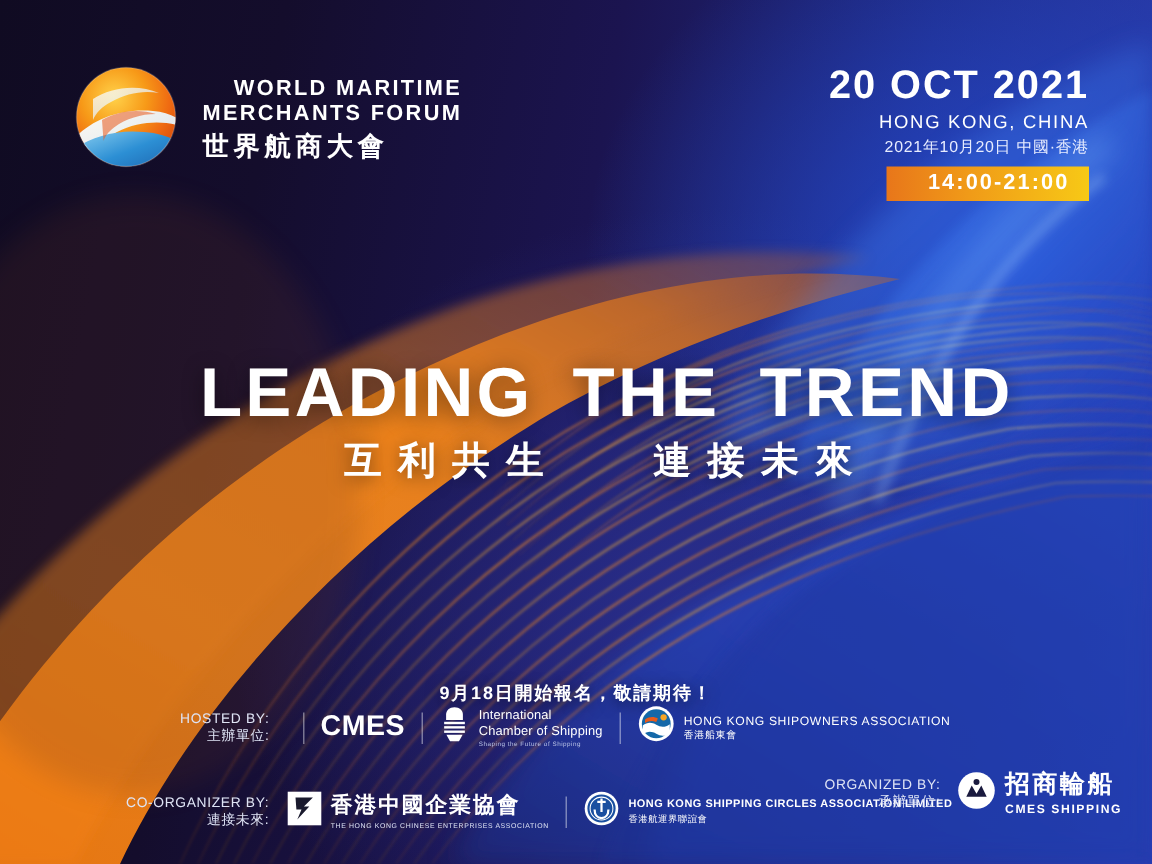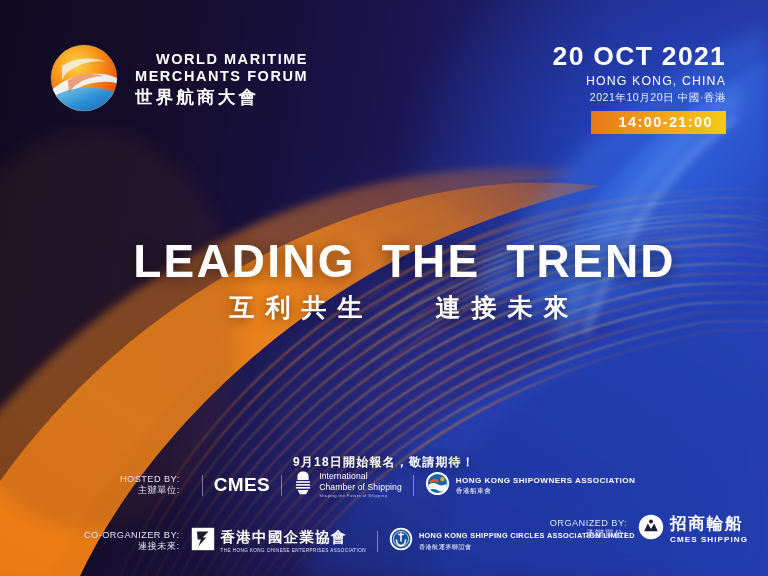--- a/index.html
+++ b/index.html
@@ -93,21 +93,21 @@
   .sp-text{line-height:1.15;}
   .sp-cn{color:#ffffff;font-weight:bold;display:block;white-space:nowrap;}
   .sp-en{color:#ffffff;display:block;white-space:nowrap;}
 
   
   .cmg .sp-cn{font-size:16px;letter-spacing:1.6px;}
   .cmg .sp-en{font-size:6.4px;letter-spacing:1.25px;margin-top:2px;}
   .bimco .sp-cn{font-size:19px;letter-spacing:.4px;}
   .ics .sp-en{font-size:8.6px;letter-spacing:.1px;line-height:10.5px;}
   .ics .sp-sub{color:#b9c3e6;font-size:4.2px;letter-spacing:.35px;margin-top:2px;display:block;}
-  .hksoa .sp-en{font-size:8.1px;letter-spacing:.42px;font-weight:bold;}
+  .hksoa .sp-en{font-size:8.1px;letter-spacing:.42px;font-weight:normal;}
   .hksoa .sp-cn{font-size:6.6px;letter-spacing:.5px;font-weight:normal;margin-top:2px;}
   .hkcea .sp-cn{font-size:14.5px;letter-spacing:1.3px;}
   .hkcea .sp-en{font-size:4.6px;letter-spacing:.42px;margin-top:2px;color:#dfe4f5;}
   .hkscal .sp-en{font-size:7.3px;letter-spacing:.35px;font-weight:bold;}
   .hkscal .sp-cn{font-size:6.2px;letter-spacing:.4px;font-weight:normal;margin-top:2px;}
   .cmes .sp-cn{font-size:16.5px;letter-spacing:1.8px;}
   .cmes .sp-en{font-size:8.1px;letter-spacing:1.05px;margin-top:2px;font-weight:bold;}
 </style>
 </head>
 <body>

